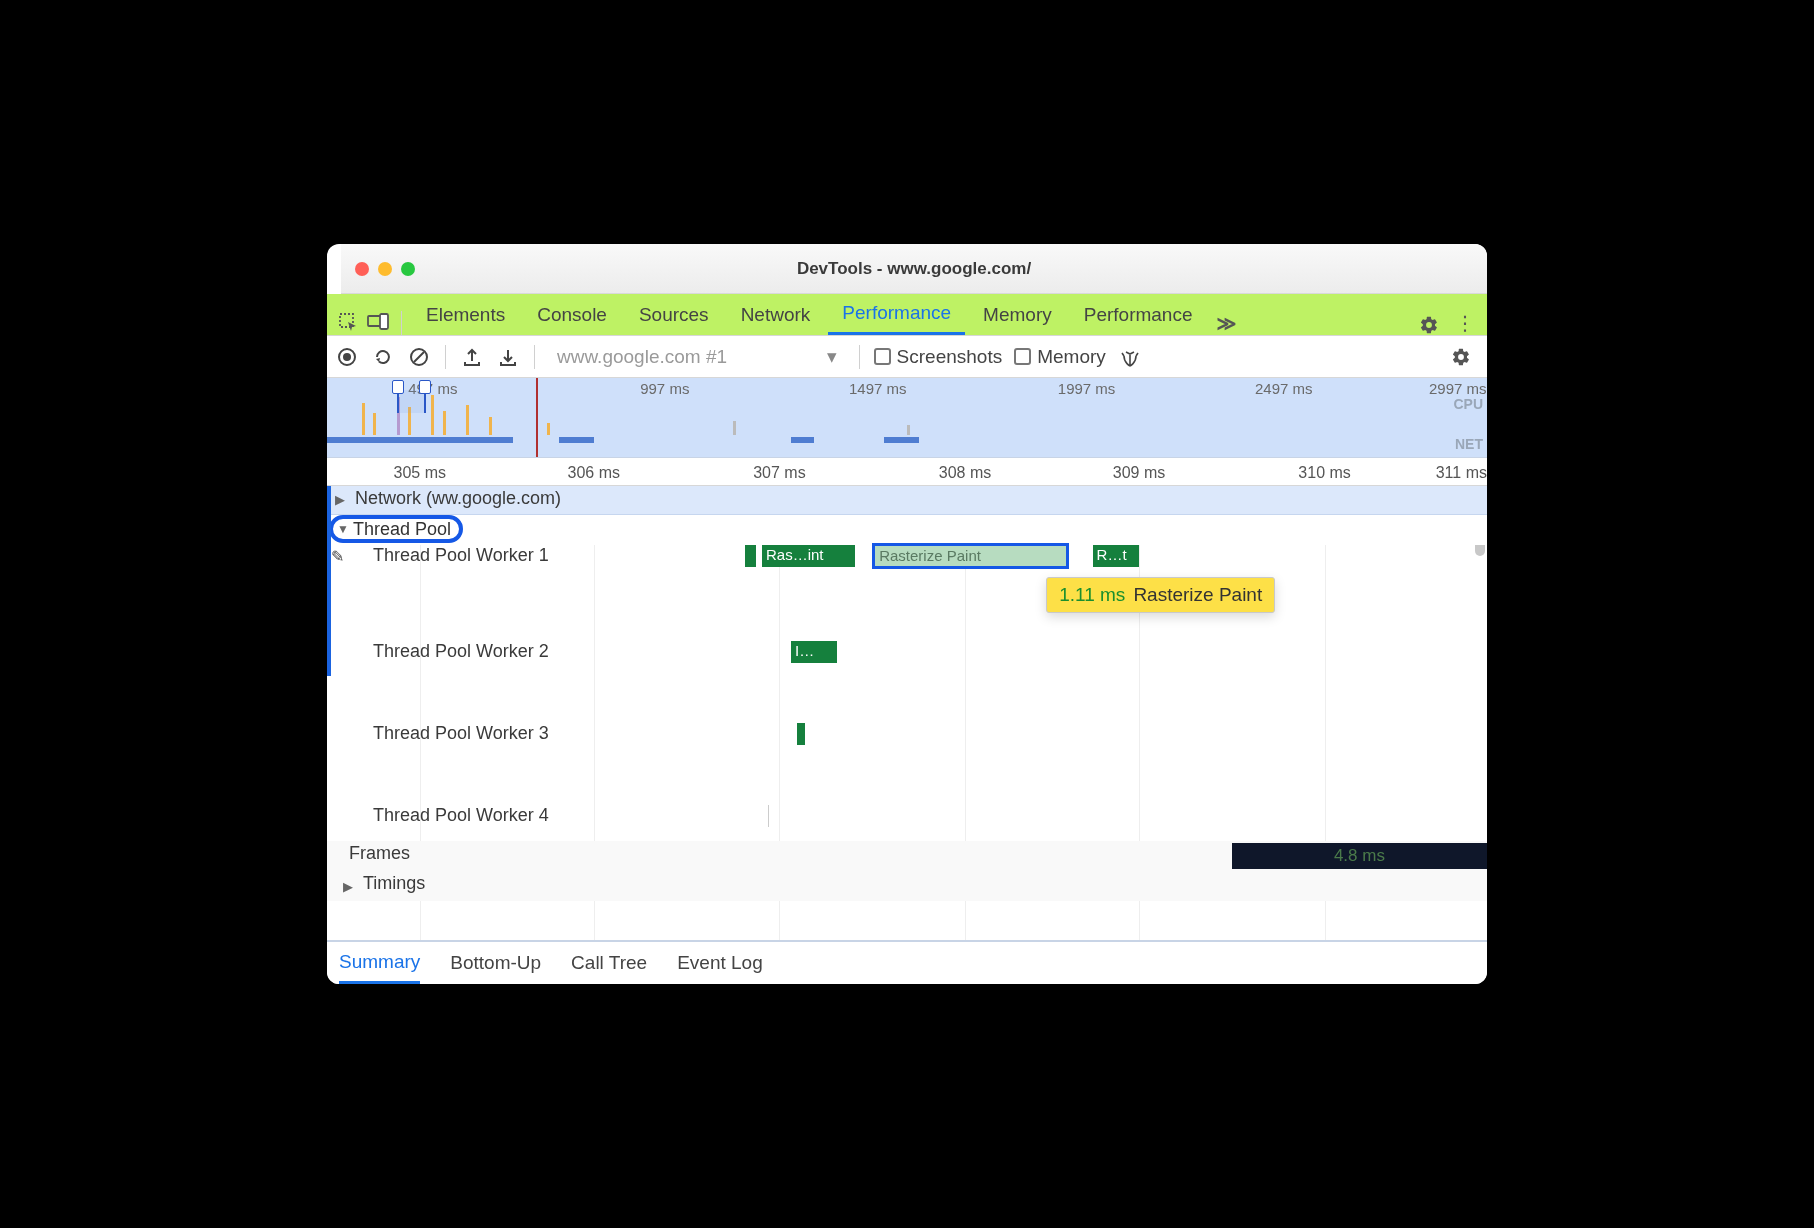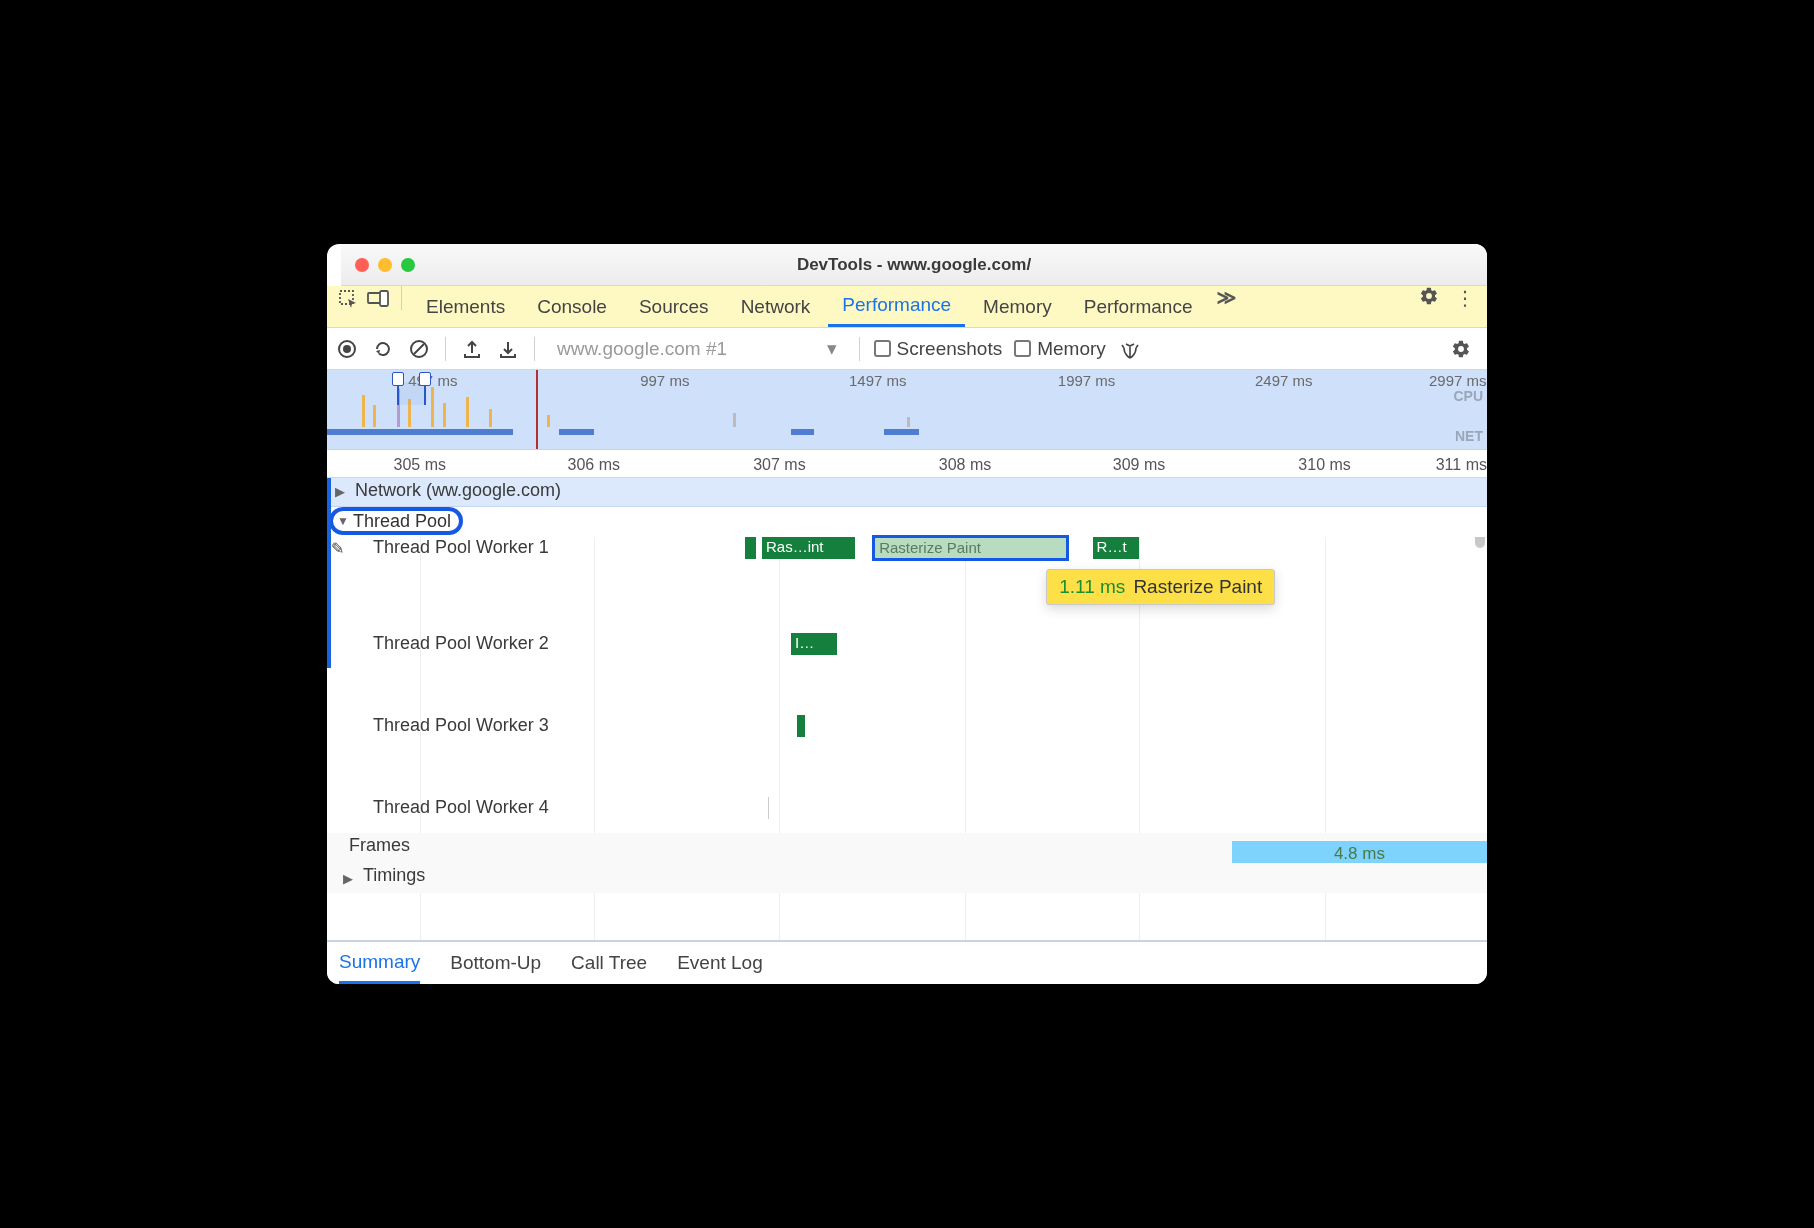--- a/index.html
+++ b/index.html
@@ -20,21 +20,21 @@
     background: #fff;
     border-radius: 12px;
     box-shadow: 0 30px 60px rgba(0,0,0,0.5);
     overflow: hidden;
     display: flex;
     flex-direction: column;
     position: relative;
   }
   
   .titlebar {
-    height: 42px;
+    height: 50px;
     background: linear-gradient(#f9f9f9,#ececec);
     border-bottom: 1px solid #d9d9d9;
     display: flex;
     align-items: center;
     position: relative;
     flex-shrink: 0;
     margin-left: 14px;
   }
   .traffic { display:flex; gap:9px; margin-left:14px; }
   .dot { width:14px; height:14px; border-radius:50%; }
@@ -42,23 +42,23 @@
   .dot.yellow{background:#febc2e;}
   .dot.green{background:#28c840;}
   .title {
     position:absolute; left:0; right:0; text-align:center;
     font-weight:600; font-size:17px; color:#3a3a3a;
   }
   
   .tabs {
     height: 42px;
     display:flex;
-    align-items:flex-start;
+    align-items:flex-end;
     border-bottom: 1px solid #d7d7d7;
-    background: #fef9c3;
+    background: #bef264;
     padding: 0 8px;
     gap: 4px;
     flex-shrink:0;
     font-size:19px;
   }
   .tab-icon { width:26px; height:26px; display:flex;align-items:center;justify-content:center; color:#555;}
   .tab-sep { width:1px; height:24px; background:#d0d0d0; margin:0 6px;}
   .tab {
     padding: 0 14px;
     height: 100%;
@@ -179,22 +179,22 @@
     position:absolute;
     background:#fde047; border:1px solid #c9c9c9; border-radius:3px;
     box-shadow: 0 4px 12px rgba(0,0,0,0.15);
     padding:6px 12px; font-size:19px;
     display:flex; gap:8px; align-items:center;
   }
   .tooltip .dur { color:#1a8f2e; font-weight:500;}
   .frames-row { height:30px; }
   .frames-row .rowlabel { left:22px; }
   .frames-bar {
-    position:absolute; top:8px;
-    height:26px; background:#7dd3fc; color:#4a7a4a;
+    position:absolute; top:2px;
+    height:26px; background:#0f172a; color:#4a7a4a;
     display:flex; align-items:center; justify-content:center;
     font-size:17px;
   }
   .timings-row { height:30px; }
   .timings-row .disclose{ left:16px; top:8px;}
   .timings-row .rowlabel{ left:36px;}
   .scroller {
     position:absolute; right:2px; top:0; width:10px; height:70px;
     background:#c8c8c8; border-radius:5px;
   }

